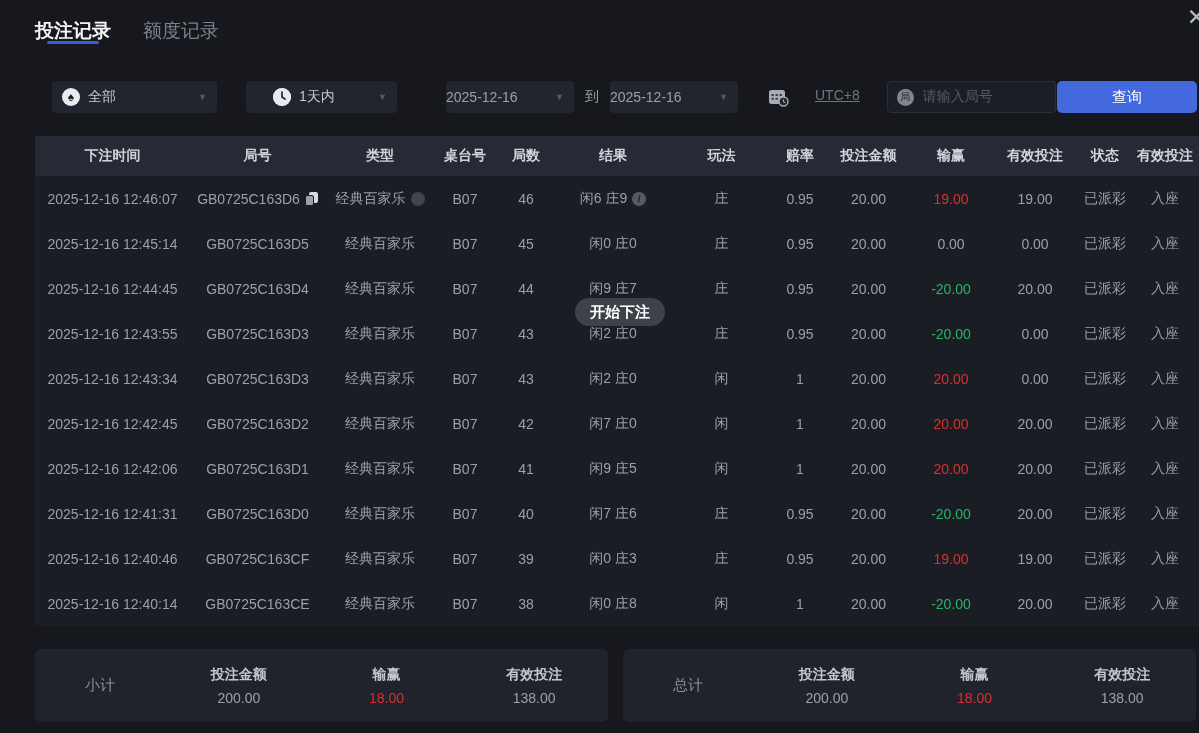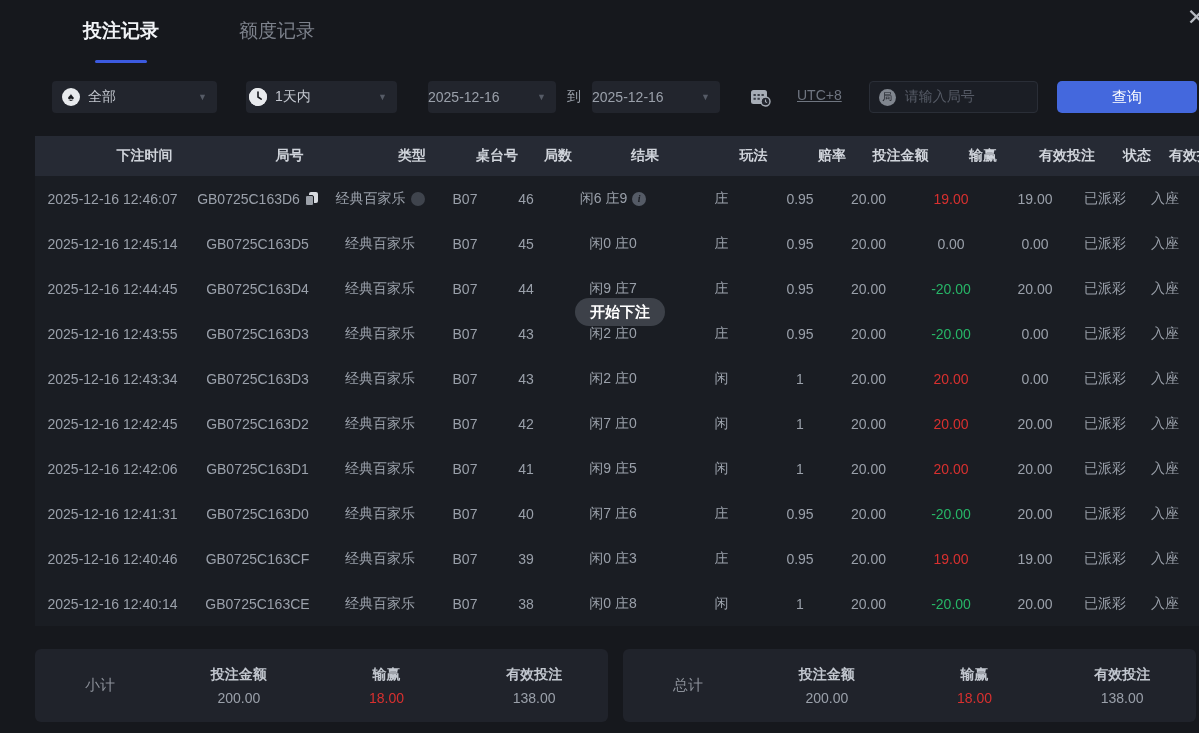--- a/index.html
+++ b/index.html
@@ -1,52 +1,52 @@
 <!DOCTYPE html>
 <html><head>
 <meta charset="utf-8">
 <style>
   html,body{margin:0;padding:0;background:#101217;}
   .page{position:relative;width:1199px;height:733px;background:#16181d;overflow:hidden;
         font-family:"Liberation Sans","DejaVu Sans",sans-serif;-webkit-font-smoothing:antialiased;}
 
   
   .tabs{position:absolute;left:35px;top:18px;display:flex;gap:32px;align-items:flex-end;}
-  .tab{font-size:19px;color:#7d828c;cursor:pointer;padding-bottom:19px;position:relative;margin-left:48px;}
+  .tab{font-size:19px;color:#7d828c;cursor:pointer;padding-bottom:0;position:relative;}
   .tab.active{color:#f2f4f7;font-weight:bold;}
   .tab.active::after{content:"";position:absolute;left:50%;transform:translateX(-50%);bottom:0;
         width:52px;height:3px;border-radius:2px;background:#3c5ae0;}
   .close-x{position:absolute;right:-7px;top:6px;font-size:23px;color:#b6bac1;line-height:1;cursor:pointer;}
 
   
   .filterbar{position:absolute;left:52px;top:81px;height:32px;display:flex;align-items:center;}
   .ctrl{height:32px;background:#22252d;border-radius:4px;display:flex;align-items:center;
         color:#c3c7cf;font-size:14px;box-sizing:border-box;}
   .ctrl .caret{margin-left:auto;font-size:9px;color:#565b66;padding-right:10px;}
   .dd1{width:165px;padding-left:10px;margin-right:29px;}
-  .dd2{width:151px;padding-left:3px;margin-right:31px;}
+  .dd2{width:151px;padding-left:27px;margin-right:49px;}
   .dsel{width:128px;color:#9aa0aa;}
   .to-label{color:#9aa0aa;font-size:14px;margin:0 11px;}
   .tz{display:flex;margin-left:30px;color:#6f7580;font-size:14px;gap:26px;text-decoration:underline;}
   .round-input{width:169px;height:32px;margin-left:27px;background:#1b1e25;border:1px solid #2a2e37;
         border-radius:4px;display:flex;align-items:center;padding-left:9px;box-sizing:border-box;gap:7px;}
   .round-input input{background:transparent;border:none;outline:none;color:#9aa0aa;font-size:14px;width:115px;
         font-family:Liberation Mono, monospace;}
   .round-input input::placeholder{color:#565b66;}
   .search-btn{position:absolute;left:1005px;top:0;width:140px;height:32px;background:#4468dd;border:none;
         border-radius:5px;color:#fff;font-size:15px;cursor:pointer;font-family:inherit;}
   .icon-circle{width:18px;height:18px;border-radius:50%;background:#e8eaed;color:#16181d;display:inline-flex;
         align-items:center;justify-content:center;font-size:12px;margin-right:8px;flex:0 0 auto;}
   .round-badge{width:17px;height:17px;border-radius:50%;background:#80868f;color:#1c1f26;display:inline-flex;
         align-items:center;justify-content:center;font-size:10px;flex:0 0 auto;}
 
   
   .table{position:absolute;left:35px;top:136px;width:1164px;}
   .thead,.trow{display:grid;grid-template-columns:155px 135px 110px 60px 62px 112px 105px 52px 85px 80px 88px 52px 68px;}
-  .thead{background:#262a34;height:40px;align-items:center;padding-left:32px;}
+  .thead{background:#262a34;height:40px;align-items:center;}
   .thead .cell{color:#d0d4db;font-size:14px;font-weight:bold;text-align:center;}
   .tbody{background:#1a1d23;}
   .trow{height:45px;align-items:center;}
   .trow .cell{color:#9aa0aa;font-size:14px;text-align:center;white-space:nowrap;}
   .cell-flex{display:inline-flex;align-items:center;justify-content:center;gap:5px;}
   .red{color:#d8302f !important;text-align:center;}
   .green{color:#27b567 !important;}
   .gray{color:#9aa0aa;}
   .copy-ic{width:13px;height:14px;position:relative;display:inline-block;flex:0 0 auto;}
   .copy-ic::before{content:"";position:absolute;right:0;top:0;width:9px;height:11px;border-radius:2px;background:#d8dbe0;}

